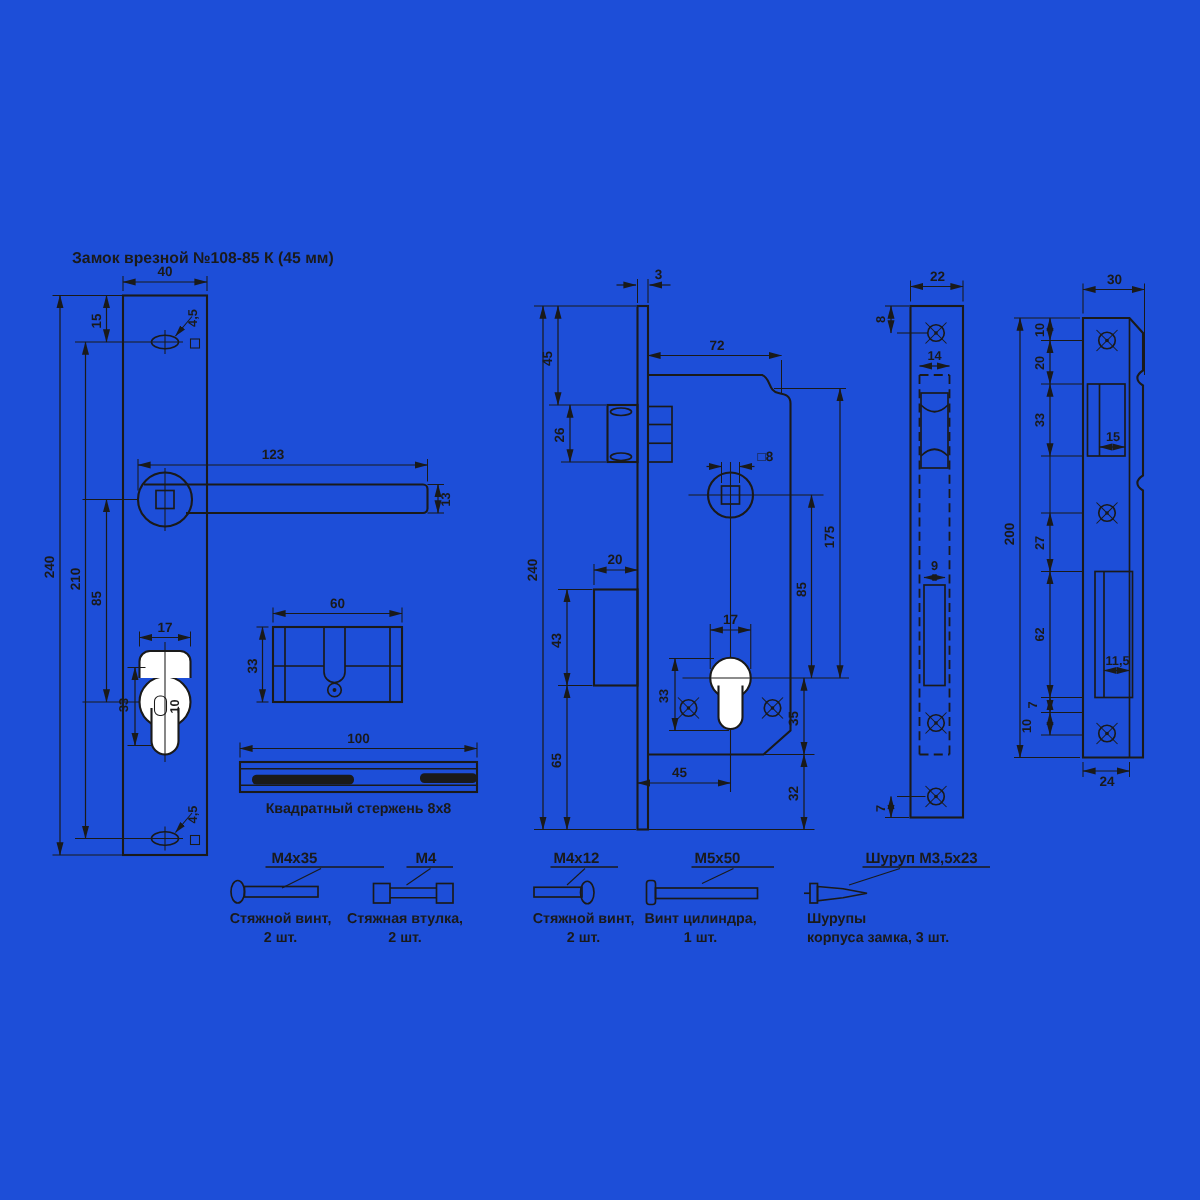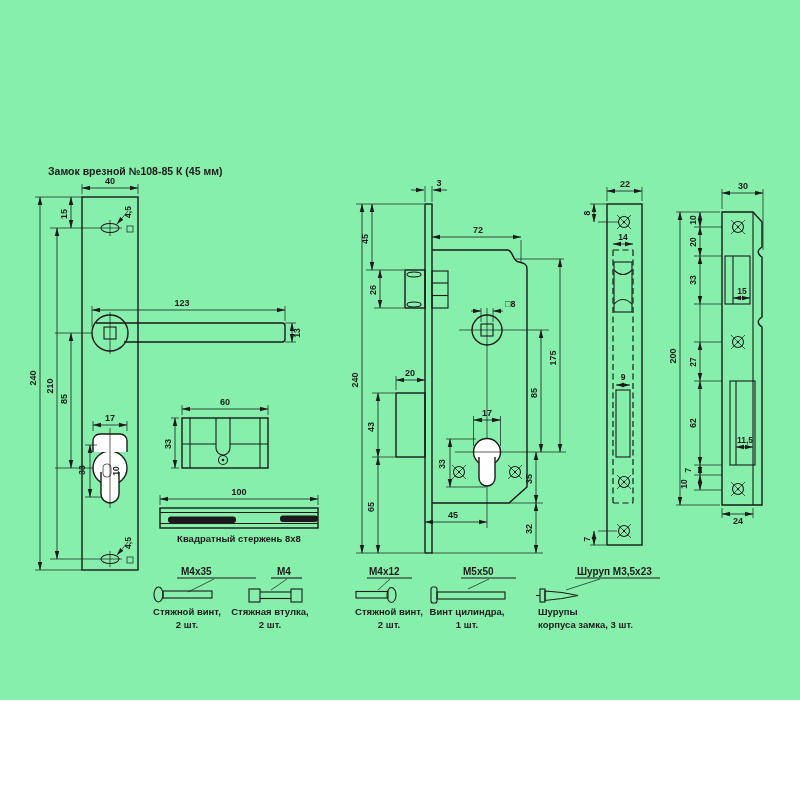--- a/index.html
+++ b/index.html
@@ -1,16 +1,16 @@
 <!DOCTYPE html>
 <html><head>
 <meta charset="utf-8">
 <style>
   html,body{margin:0;padding:0;background:#fff;}
-  .page{width:800px;height:700px;background:#86efac;position:relative;font-family:"Liberation Sans",sans-serif;}
+  .page{width:800px;height:800px;background:#1d4ed8;position:relative;font-family:"Liberation Sans",sans-serif;}
   svg{display:block;}
   .ol{fill:none;stroke:#1a1a1a;stroke-width:1.4;stroke-linejoin:miter;stroke-linecap:butt;}
   .ol2{fill:none;stroke:#1a1a1a;stroke-width:1.1;}
   .wh{fill:#ffffff;stroke:#1a1a1a;stroke-width:1.4;}
   .dim{fill:none;stroke:#1a1a1a;stroke-width:0.8;}
   .thin{fill:none;stroke:#1a1a1a;stroke-width:0.7;}
   .dsh{fill:none;stroke:#1a1a1a;stroke-width:1.2;stroke-dasharray:6 3.5;}
   .blk{fill:#1a1a1a;stroke:none;}
   text{fill:#1a1a1a;font-family:"Liberation Sans",sans-serif;font-weight:700;}
   .t9{font-size:9px;text-anchor:middle;}

